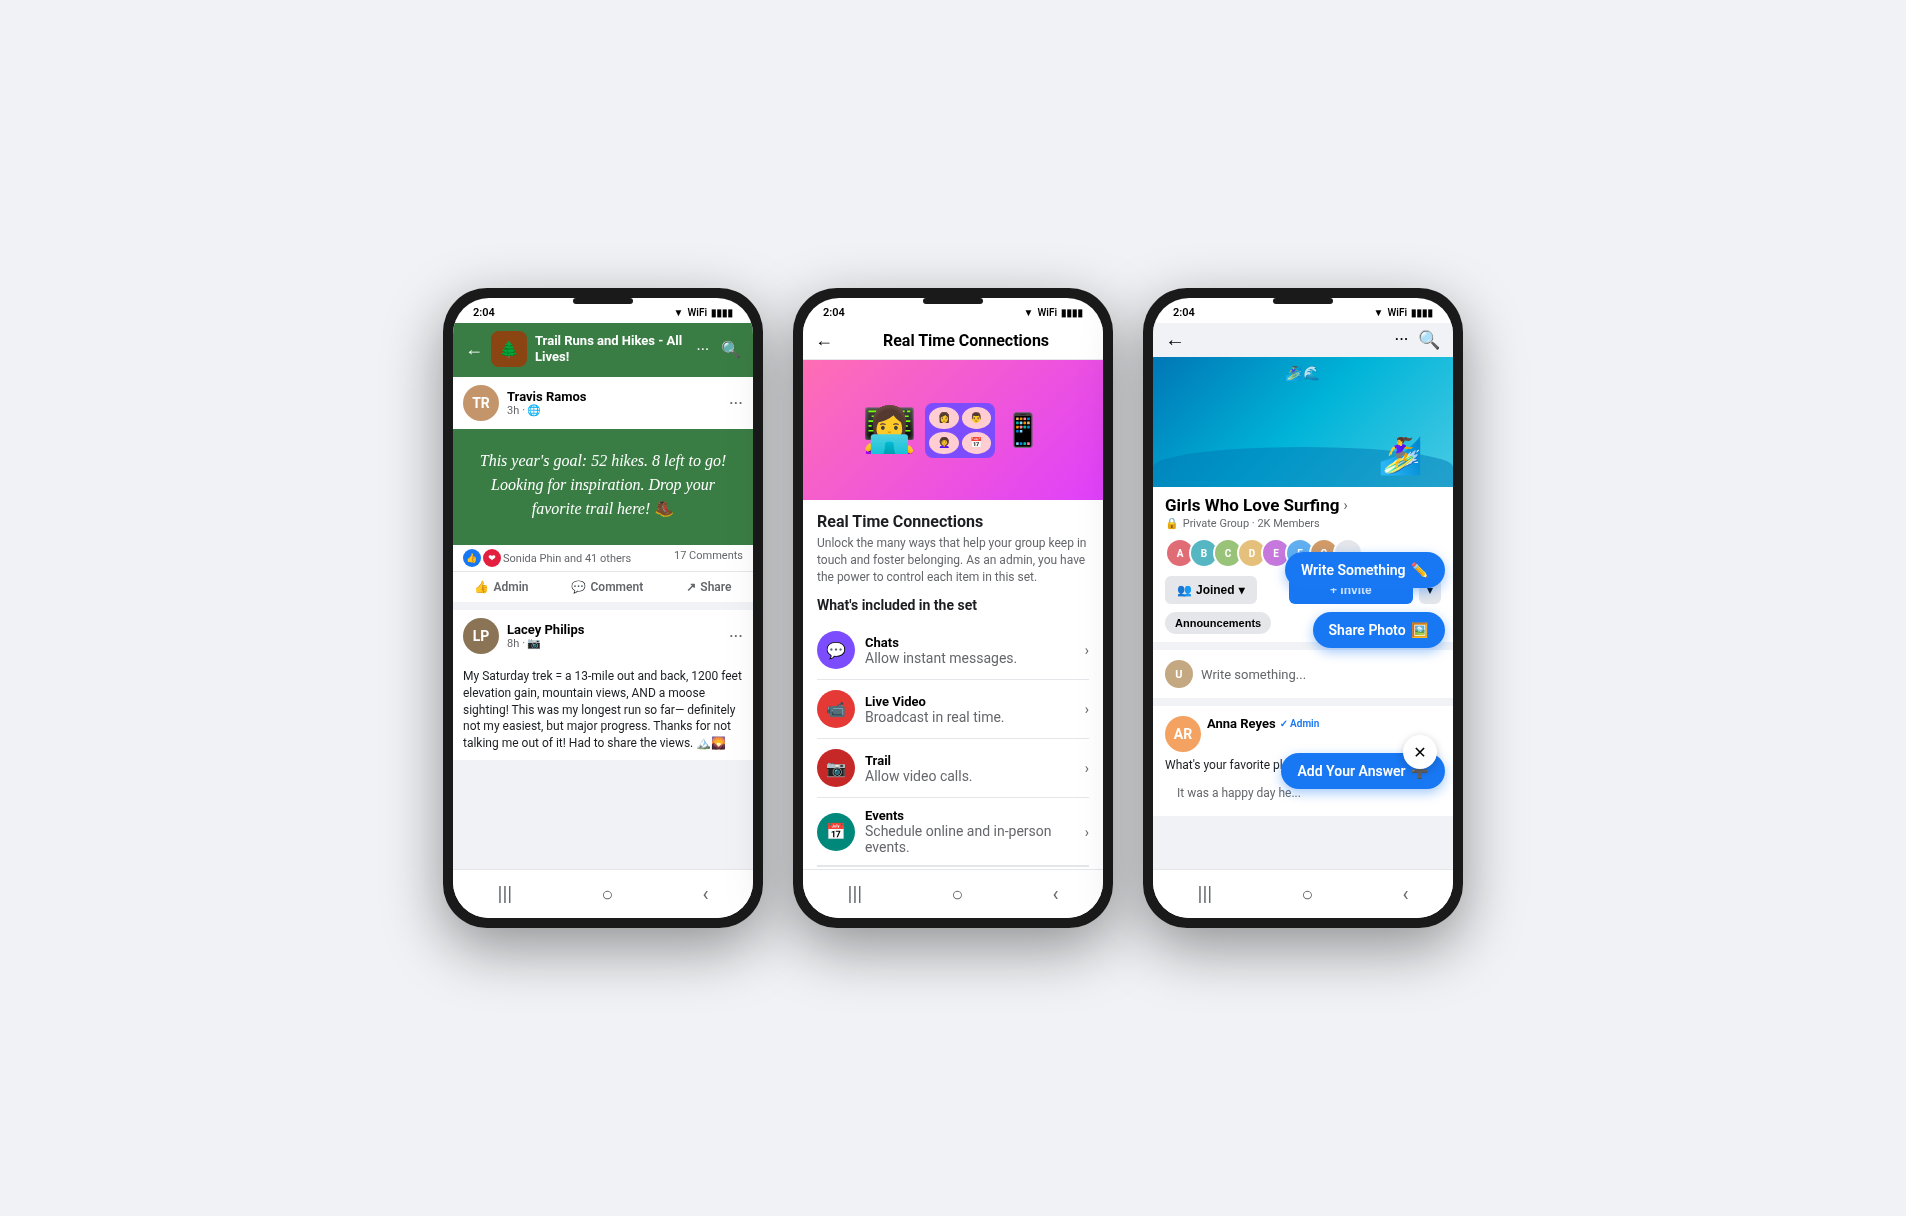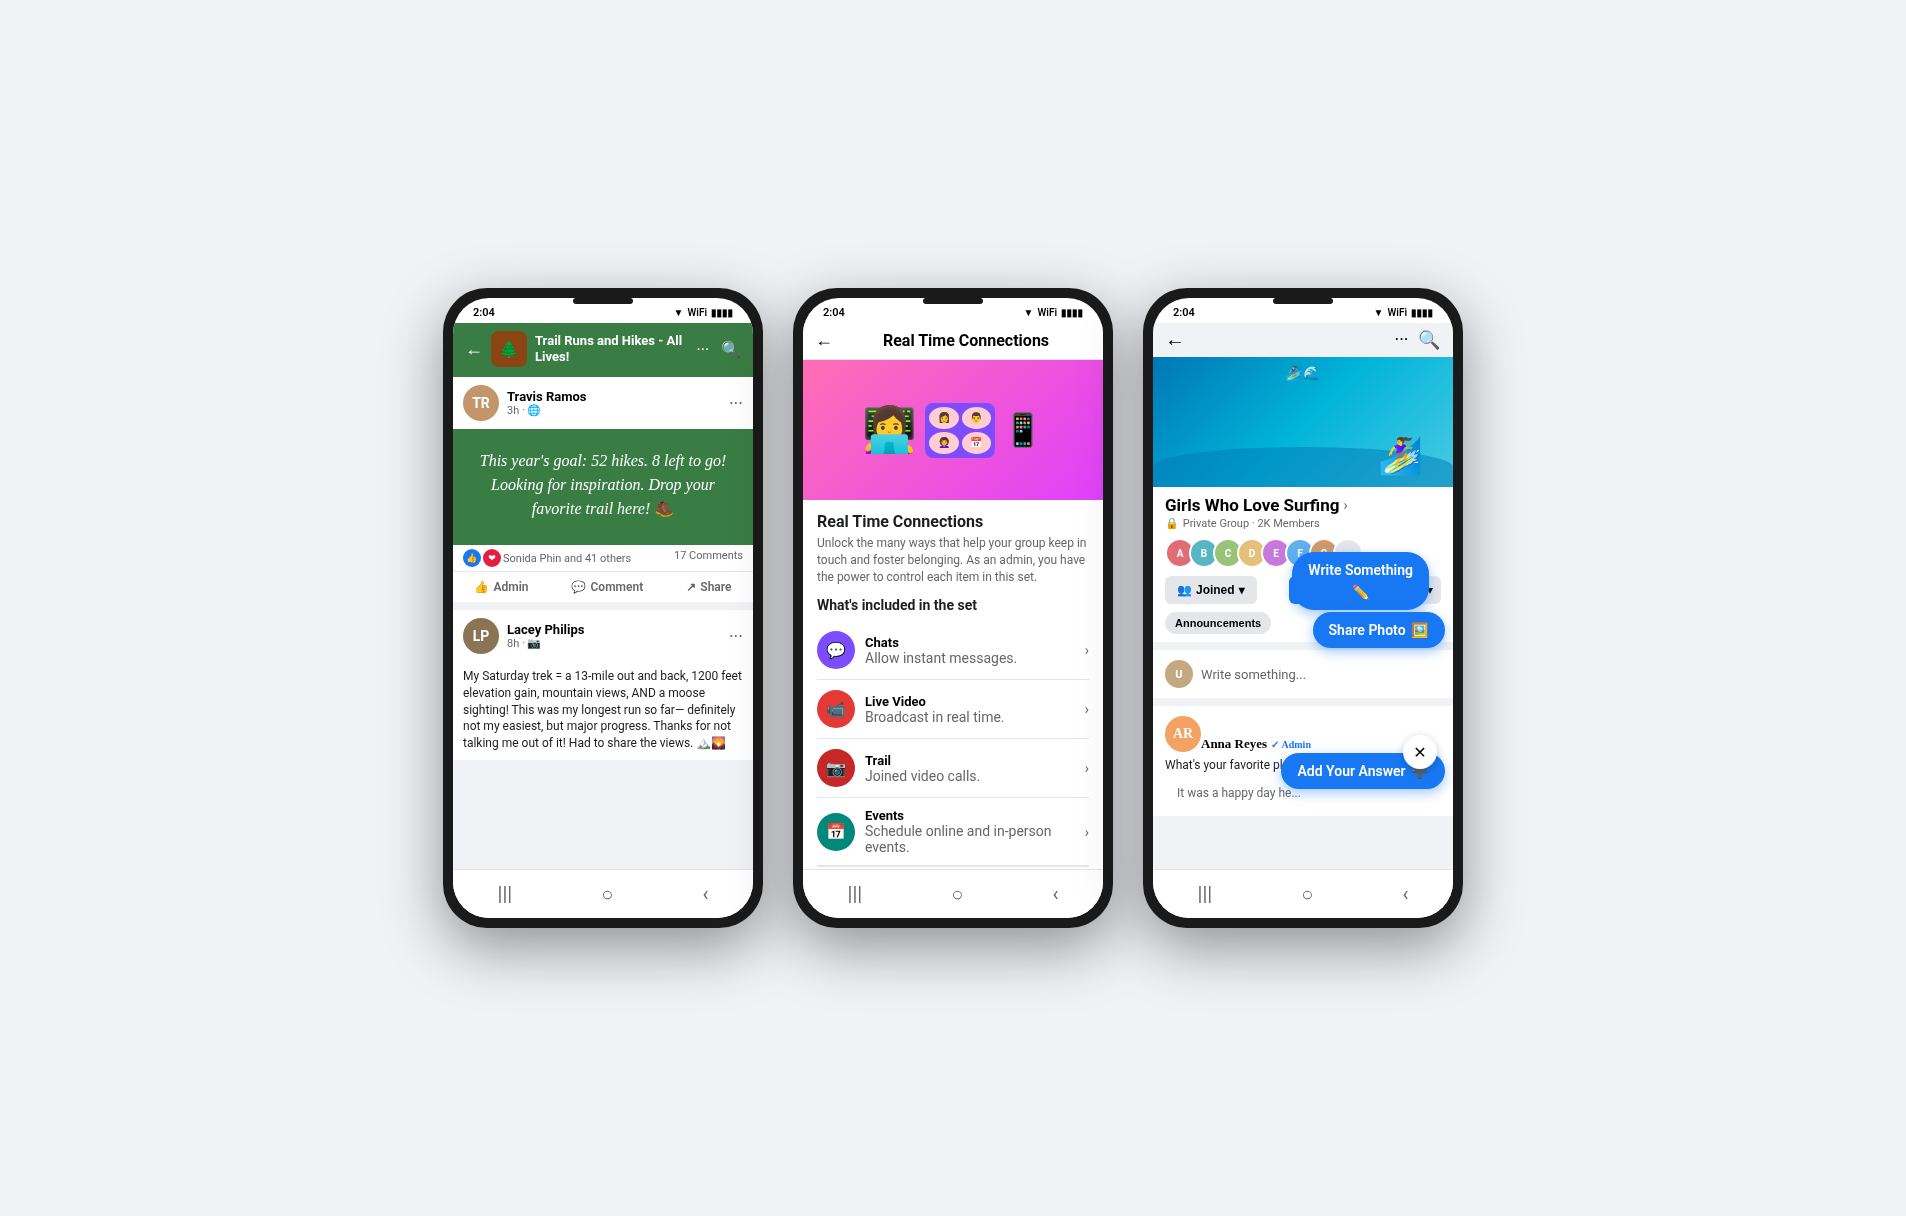--- a/index.html
+++ b/index.html
@@ -368,24 +368,23 @@
     }
     .write-placeholder { font-size: 13px; color: #65676b; flex: 1; }
     .post-card {
       background: white;
       margin-top: 8px;
       padding: 10px 12px;
       flex-shrink: 0;
     }
     .post-card-header {
       display: flex;
-      align-items: flex-end;
-      gap: 0;
+      align-items: flex-start;
+      gap: 6px;
       margin-bottom: 6px;
-      font-family: Liberation Serif, serif;
     }
     .admin-badge {
       display: inline-flex;
       align-items: center;
       gap: 2px;
       font-size: 10px;
       color: #1877f2;
       font-weight: 600;
     }
     .post-card-question {
@@ -410,21 +409,21 @@
       font-size: 14px;
       font-weight: 600;
       display: flex;
       align-items: center;
       gap: 6px;
       cursor: pointer;
       box-shadow: 0 4px 12px rgba(24,119,242,0.4);
       z-index: 20;
       white-space: nowrap;
     }
-    .tooltip-write { right: 24px; top: 195px; flex-direction: column; }
+    .tooltip-write { right: 8px; top: 195px; }
     .tooltip-share { right: 8px; top: 255px; }
     .tooltip-answer { right: 8px; bottom: 80px; }
 
     
     .bottom-nav {
       display: flex;
       justify-content: space-around;
       align-items: center;
       padding: 8px 0;
       background: white;
@@ -593,21 +592,21 @@
             <div class="feature-text">
               <div class="feature-name">Live Video</div>
               <div class="feature-subtext">Broadcast in real time.</div>
             </div>
             <span class="feature-arrow">›</span>
           </div>
           <div class="feature-item">
             <div class="feature-icon dark-red" style="background:#c62828;">📷</div>
             <div class="feature-text">
               <div class="feature-name">Trail</div>
-              <div class="feature-subtext">Joined video calls.</div>
+              <div class="feature-subtext">Allow video calls.</div>
             </div>
             <span class="feature-arrow">›</span>
           </div>
           <div class="feature-item">
             <div class="feature-icon" style="background:#00897b; color:white;">📅</div>
             <div class="feature-text">
               <div class="feature-name">Events</div>
               <div class="feature-subtext">Schedule online and in-person events.</div>
             </div>
             <span class="feature-arrow">›</span>

